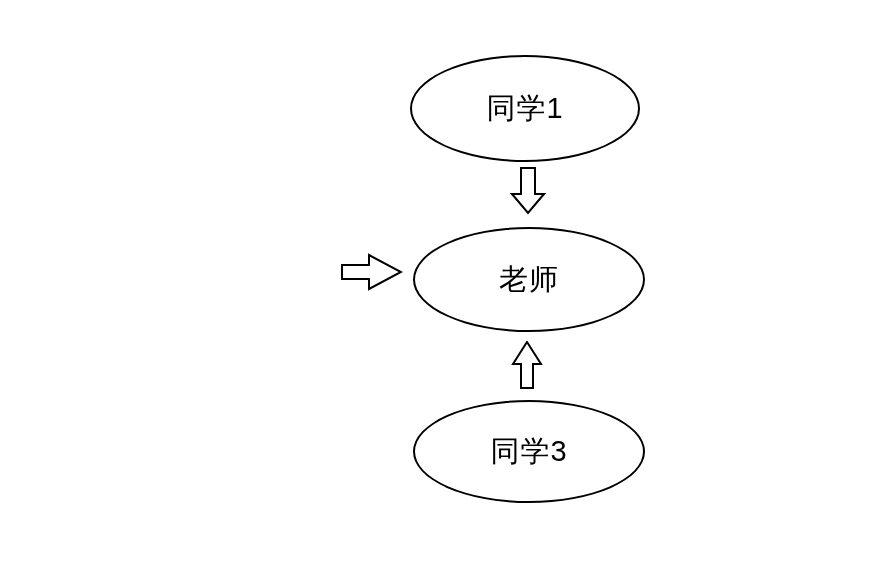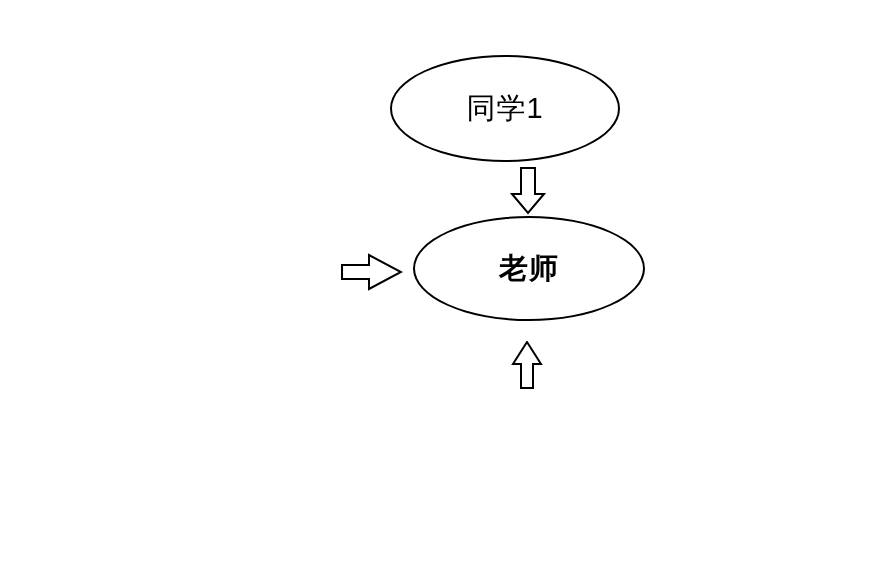--- a/index.html
+++ b/index.html
@@ -41,29 +41,32 @@
     stroke: #000000;
     stroke-width: 2;
     stroke-linejoin: miter;
   }
 </style>
 </head>
 <body>
 
 <div class="canvas">
 
-  <div class="node" style="left:390px; top:55px; width:230px; height:107px;">
+  <div class="node" style="left:410px; top:55px; width:230px; height:107px;">
     <span class="node-label">同学1</span>
   </div>
 
 
-  <div class="node" style="left:413px; top:216px; width:232px; height:105px;font-weight:bold;">
+  <div class="node" style="left:413px; top:227px; width:232px; height:105px;">
     <span class="node-label">老师</span>
   </div>
 
+  <div class="node" style="left:413px; top:400px; width:232px; height:103px;">
+    <span class="node-label">同学3</span>
+  </div>
 
   <svg class="arrow" style="left:510px; top:167px;" width="36" height="48" viewBox="0 0 36 48">
     <polygon points="11,1 25,1 25,27 34,27 18,46 2,27 11,27"></polygon>
   </svg>
 
   <svg class="arrow" style="left:341px; top:253px;" width="62" height="38" viewBox="0 0 62 38">
     <polygon points="1,12 28,12 28,2 60,19 28,36 28,26 1,26"></polygon>
   </svg>
 
   <svg class="arrow" style="left:511px; top:341px;" width="32" height="49" viewBox="0 0 32 49">

